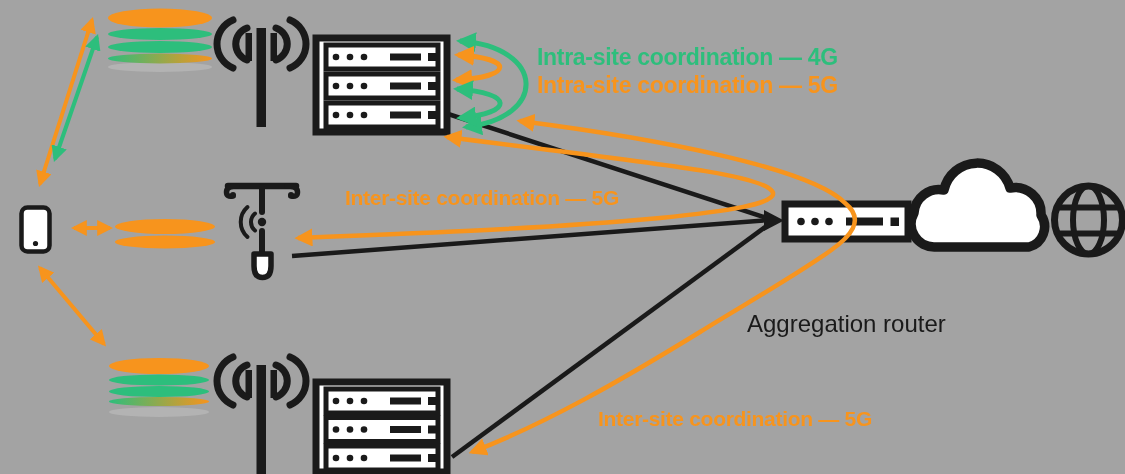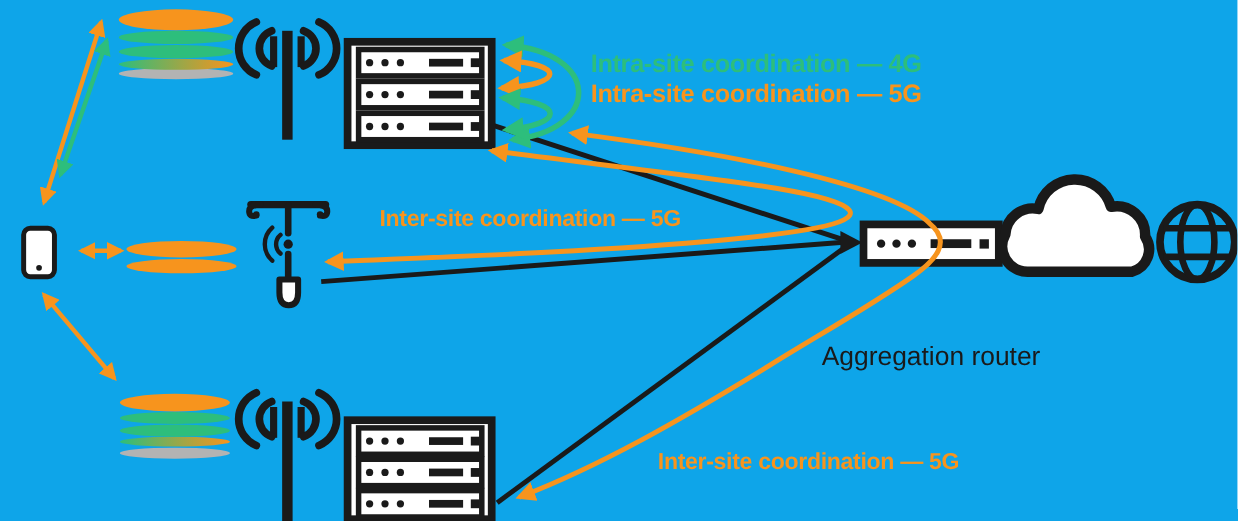--- a/index.html
+++ b/index.html
@@ -1,16 +1,16 @@
 <!DOCTYPE html>
 <html><head>
 <meta charset="utf-8">
 <style>
   html,body{margin:0;padding:0;background:#fff;}
-  .stage{position:relative;width:1125px;height:474px;background:#0ea5e9;overflow:hidden;}
+  .stage{position:relative;width:1125px;height:474px;background:#a3a3a3;overflow:hidden;}
   svg{display:block;}
   .lbl{font-family:"Liberation Sans", sans-serif;font-weight:700;letter-spacing:-0.3px;}
   .lbl-lg{font-size:23px;}
   .lbl-md{font-size:21px;}
   .lbl-dark{font-size:24px;font-weight:400;letter-spacing:0;}
 </style>
 </head>
 <body>
 
 <div class="stage">

